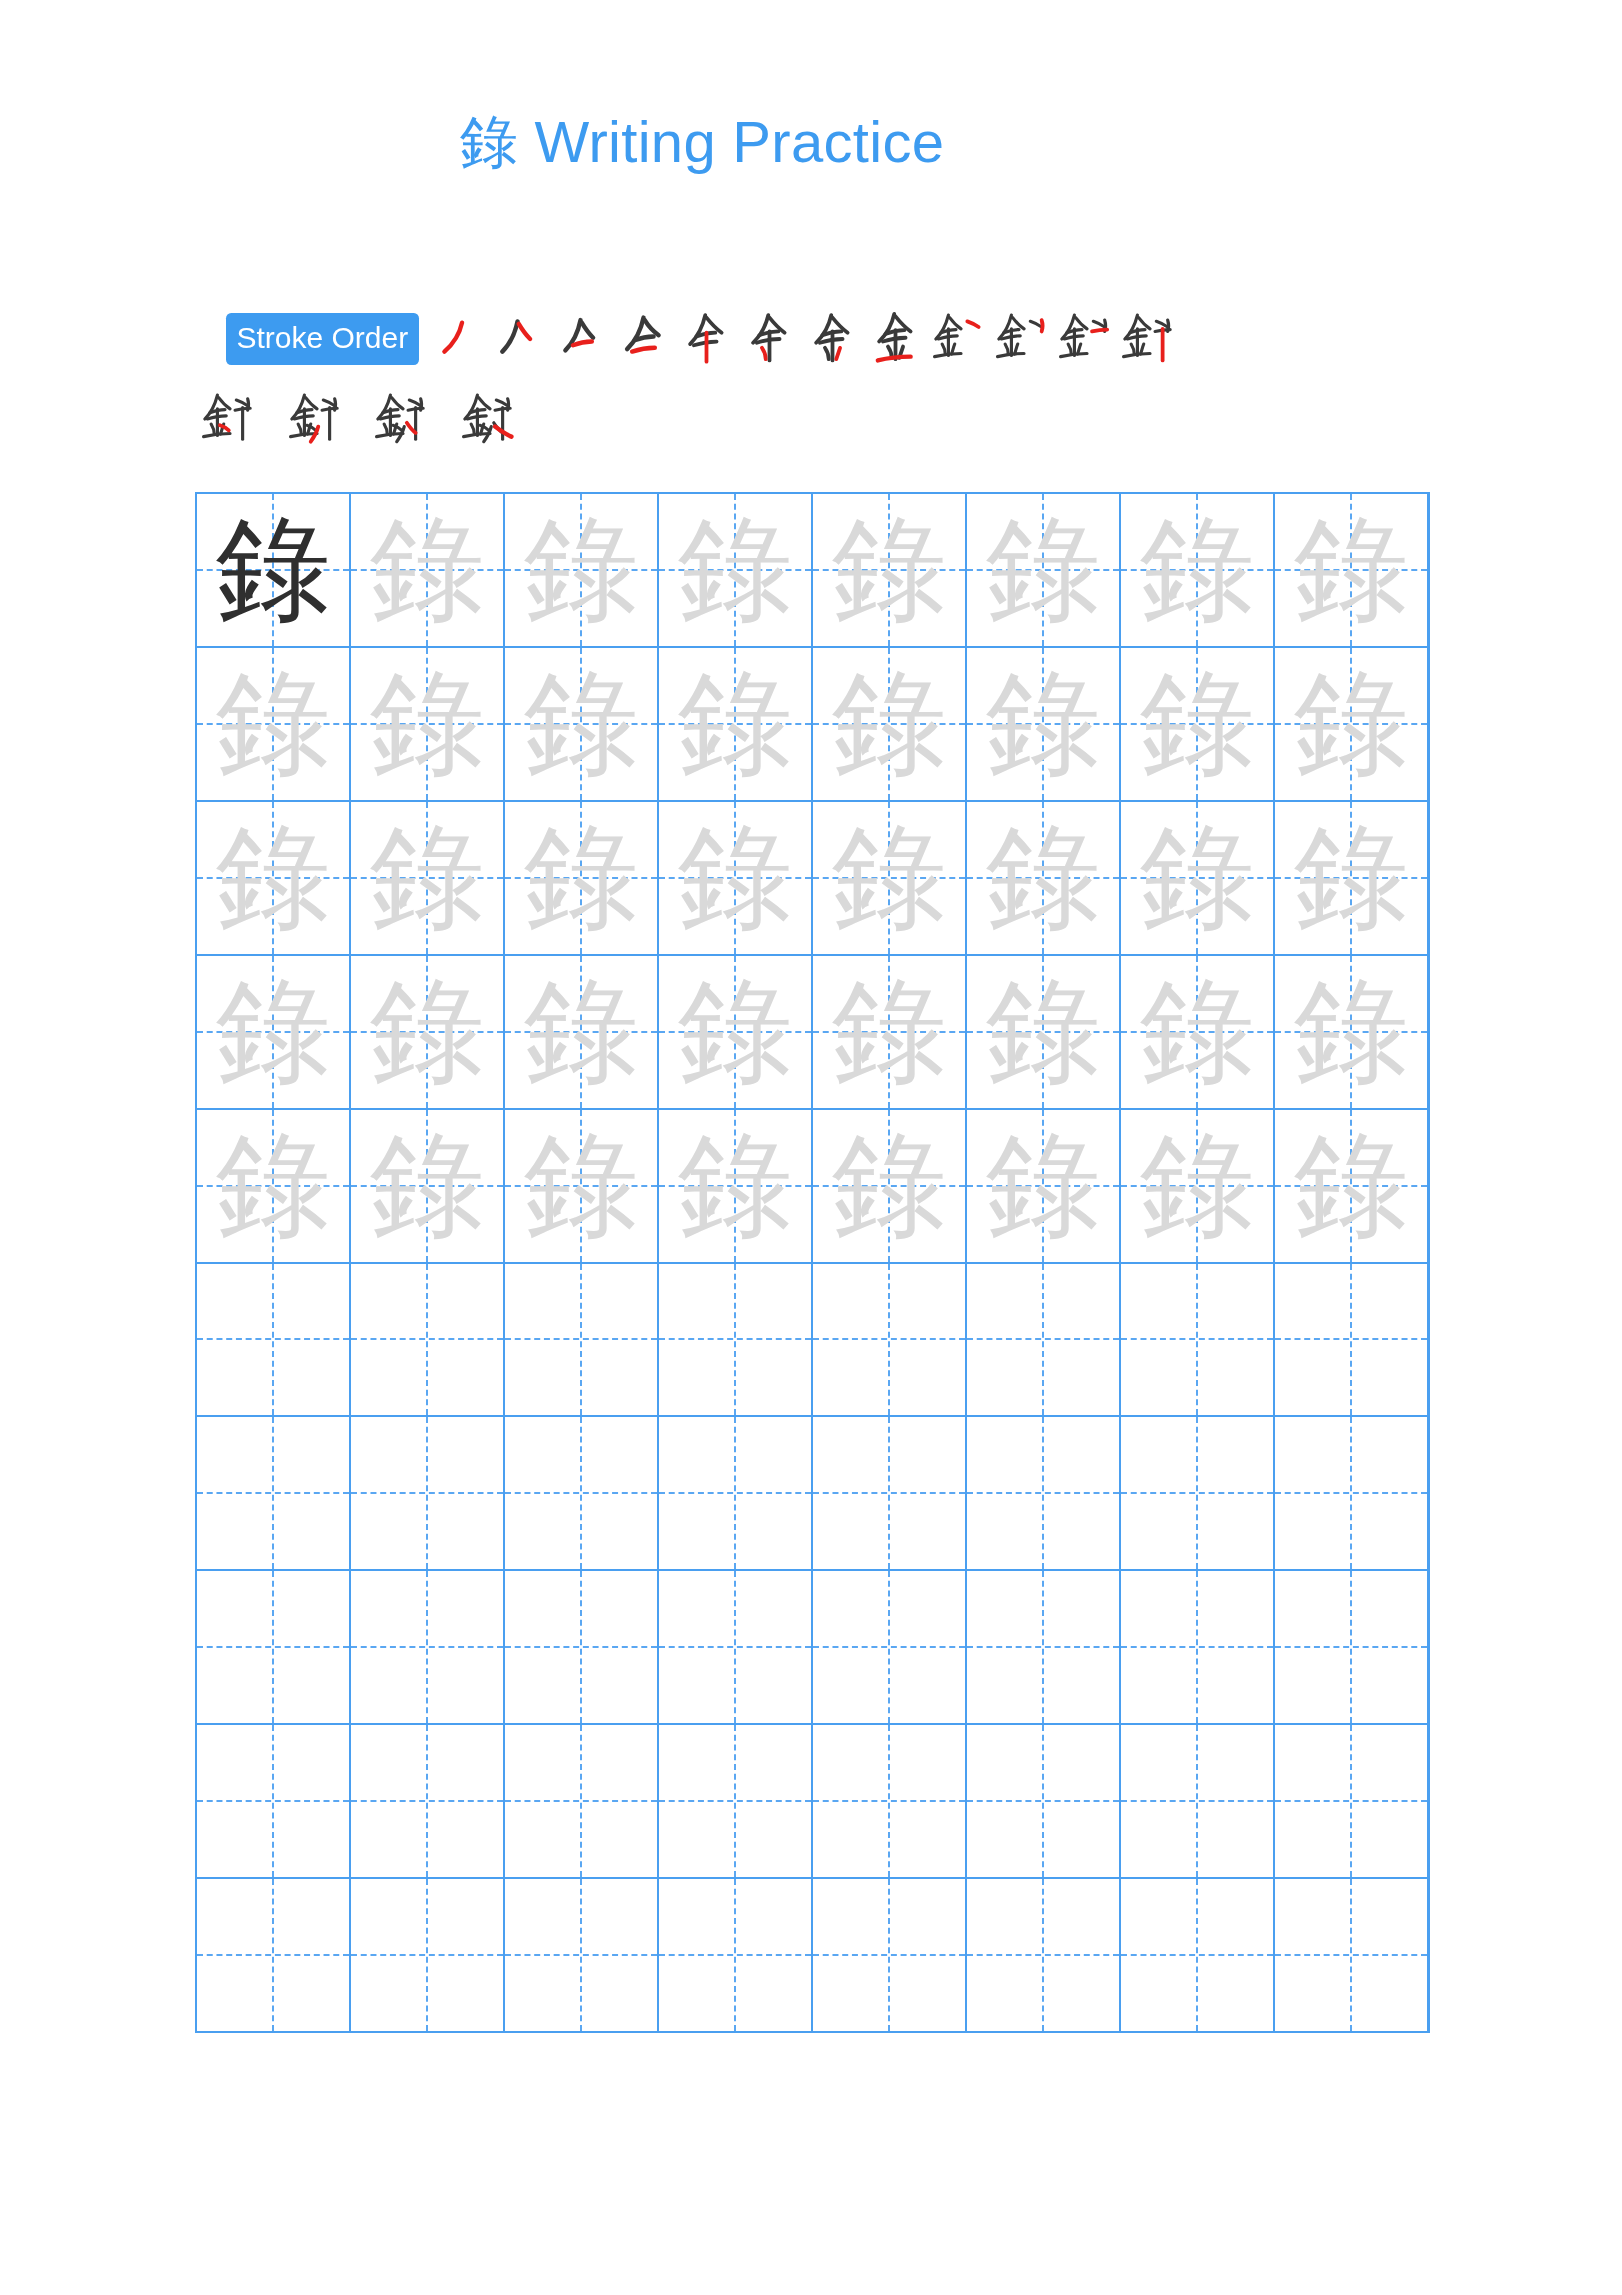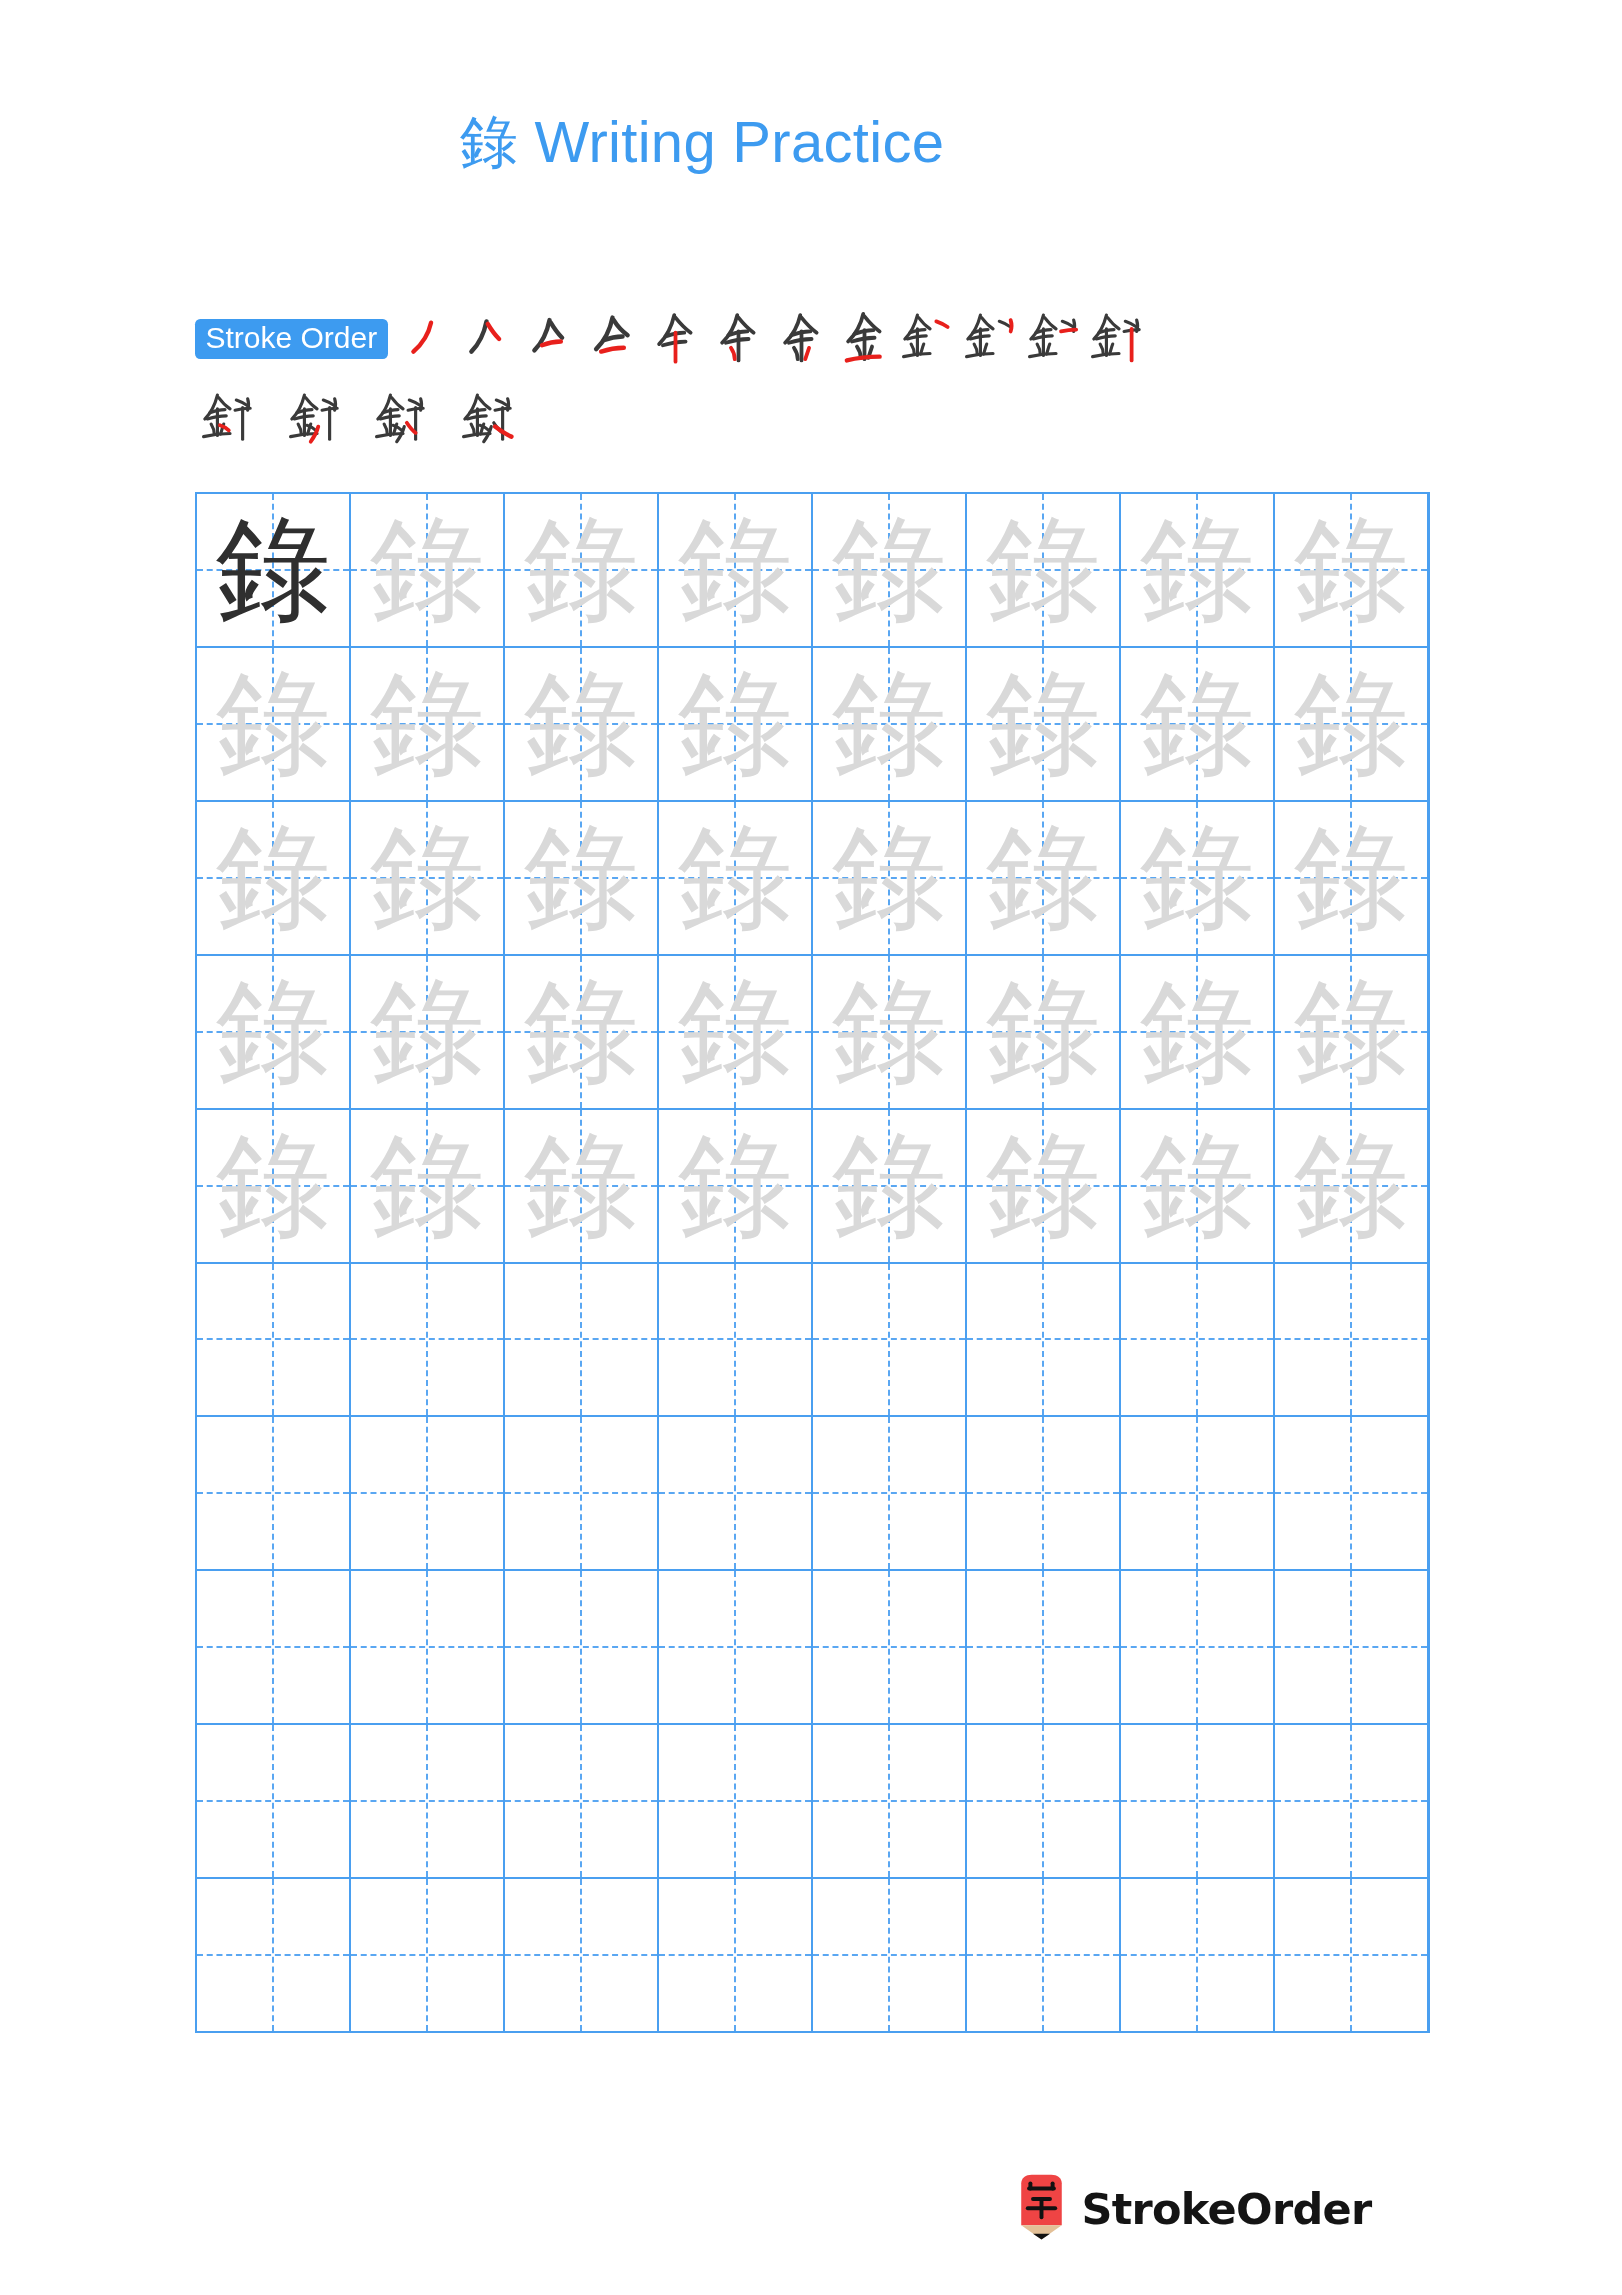--- a/index.html
+++ b/index.html
@@ -49,23 +49,24 @@
   .stroke-badge {
     display: inline-flex;
     align-items: center;
     justify-content: center;
     background: #3d9bf0;
     color: #ffffff;
     font-size: 30px;
     font-weight: 400;
     border-radius: 5.2px;
     padding: 3.9px 10.5px 6.5px 10.5px;
-    height: 40px;
+    height: 52px;
     white-space: nowrap;
     margin-right: 3.9px;
+    margin-left: 31px;
   }
 
   .stroke-glyph {
     width: 63px;
     height: 68px;
     position: relative;
     flex: 0 0 auto;
   }
 
   .stroke-glyph svg { display: block; width: 63px; height: 68px; }
@@ -710,32 +711,14 @@
       </div>
       <div class="grid-cell">
         <span class="cell-char blank"></span>
       </div>
     </div>
   </div>
 
 <footer class="footer">
 
 
-  <div class="footer-brand">
-    <span>
-      <svg class="brand-logo" viewBox="0 0 78 108">
-        <path d="M8 14 C8 6 15 1 24 1 L54 1 C63 1 70 6 70 14 L70 78 L8 78 Z" fill="#ef4444"></path>
-        <path d="M8 78 L70 78 L39 100 Z" fill="#e3c097"></path>
-        <path d="M26 91 L52 91 L39 100 Z" fill="#111111"></path>
-        <g fill="none" stroke="#111111" stroke-width="6" stroke-linecap="round">
-          <path d="M20 22 L58 22"></path>
-          <path d="M22 14 L22 22"></path>
-          <path d="M56 14 L56 22"></path>
-          <path d="M26 38 L52 38"></path>
-          <path d="M39 38 L39 66"></path>
-          <path d="M18 52 L60 52"></path>
-        </g>
-      </svg>
-    </span>
-    <span class="brand-name">StrokeOrder</span>
-  </div>
 </footer>
 
 
 </body></html>

